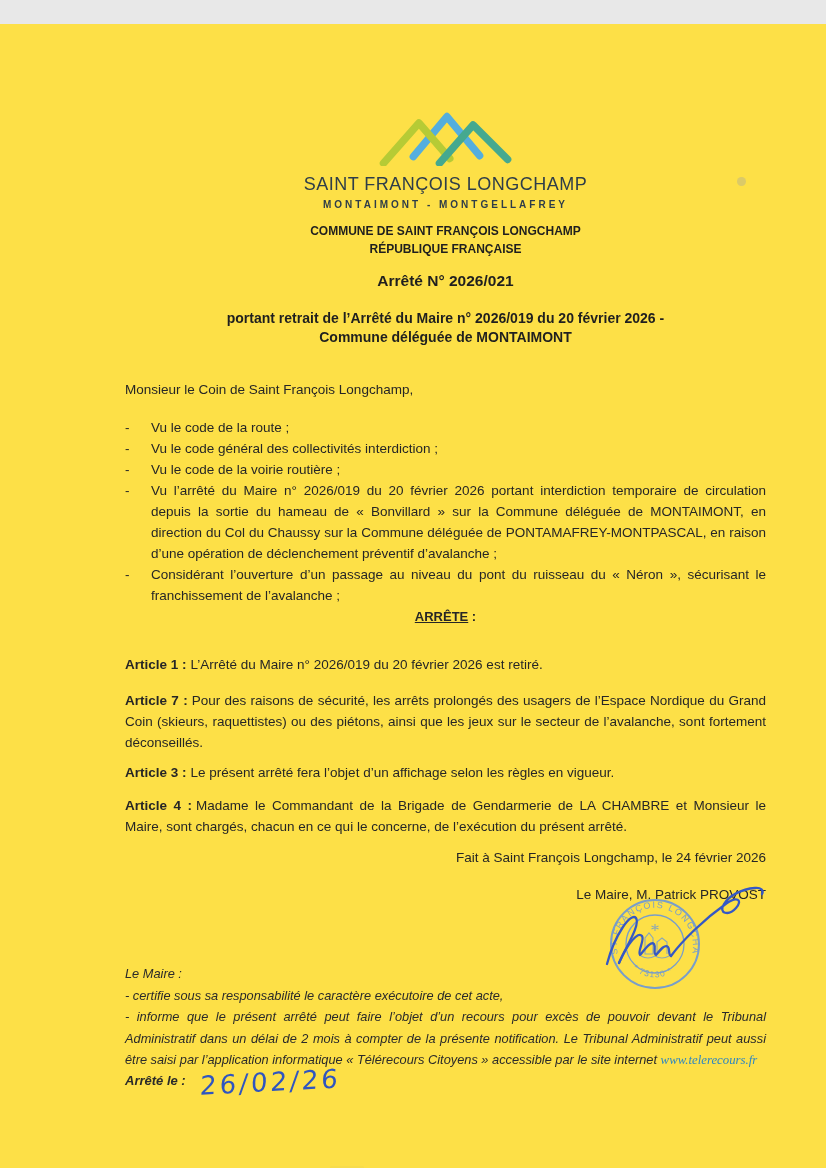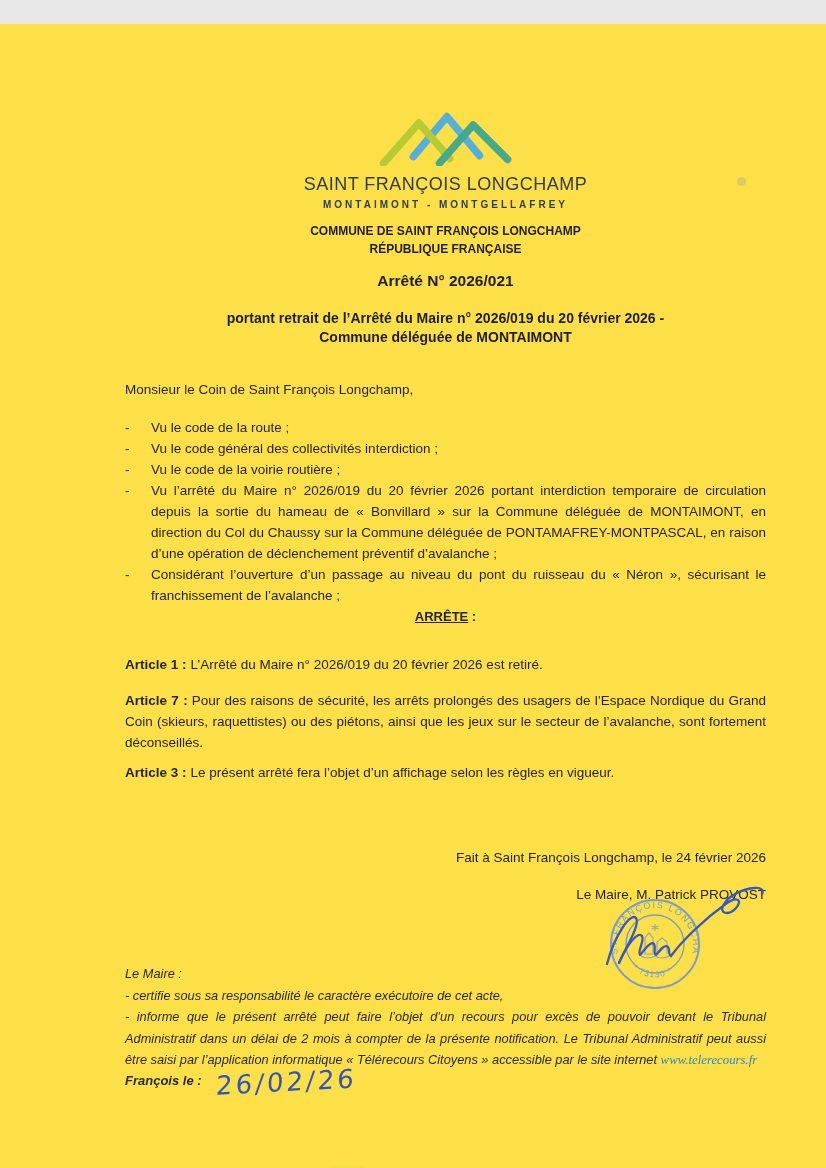--- a/index.html
+++ b/index.html
@@ -113,20 +113,23 @@
 
   <p class="abs content-w body-text article a1">
     <b>Article 1 :</b><span>L’Arrêté du Maire n° 2026/019 du 20 février 2026 est retiré.</span>
   </p>
   <p class="abs content-w body-text article a2">
     <b>Article 7 :</b><span>Pour des raisons de sécurité, les arrêts prolongés des usagers de l’Espace Nordique du Grand Coin (skieurs, raquettistes) ou des piétons, ainsi que les jeux sur le secteur de l’avalanche, sont fortement déconseillés.</span>
   </p>
   <p class="abs content-w body-text article a3">
     <b>Article 3 :</b><span>Le présent arrêté fera l’objet d’un affichage selon les règles en vigueur.</span>
   </p>
+  <p class="abs content-w body-text article a4">
+    <b>Article 4 :</b><span>Madame le Commandant de la Brigade de Gendarmerie de LA CHAMBRE et Monsieur le Maire, sont chargés, chacun en ce qui le concerne, de l’exécution du présent arrêté.</span>
+  </p>
 
   <div class="abs content-w body-text right fait">Fait à Saint François Longchamp, le 24 février 2026</div>
   <div class="abs content-w body-text right signatory">Le Maire, M. Patrick PROVOST</div>
 
   <svg class="abs stamp-overlay" viewBox="0 0 205 112">
     <g stroke="#6b97d8" fill="none" opacity="0.9">
       <circle cx="72" cy="60" r="44" stroke-width="2"></circle>
       <circle cx="72" cy="60" r="29" stroke-width="1.3"></circle>
 
       <g stroke-width="1.1" opacity="0.85">
@@ -153,21 +156,21 @@
     </g>
   </svg>
 
   <div class="abs content-w cert">
     <p>Le Maire :</p>
     <p>- certifie sous sa responsabilité le caractère exécutoire de cet acte,</p>
     <p class="justify"><span>- informe que le présent arrêté peut faire l’objet d’un recours pour excès de pouvoir devant le Tribunal Administratif dans un délai de 2 mois à compter de la présente notification. Le Tribunal Administratif peut aussi être saisi par l’application informatique « Télérecours Citoyens » accessible par le site internet </span><a class="weblink" style="color:#2e86c1;text-decoration:none;">www.telerecours.fr</a></p>
   </div>
 
   <div class="abs content-w notified">
-    <span class="notified-label">François le :</span>
+    <span class="notified-label">Arrêté le :</span>
     <span class="handwritten" style="color:#2f55c0;">26/02/26</span>
   </div>
 
   <div class="abs smudge"></div>
   <div class="abs artifact" style="left:118px;top:1153px;width:62px;height:9px;"></div>
   <div class="abs artifact" style="left:330px;top:1142px;width:34px;height:8px;opacity:.05;"></div>
   <div class="abs artifact" style="left:368px;top:1153px;width:175px;height:9px;"></div>
   <div class="abs artifact" style="left:585px;top:1153px;width:120px;height:9px;"></div>
   <div class="abs artifact" style="left:730px;top:1153px;width:60px;height:9px;"></div>
 

